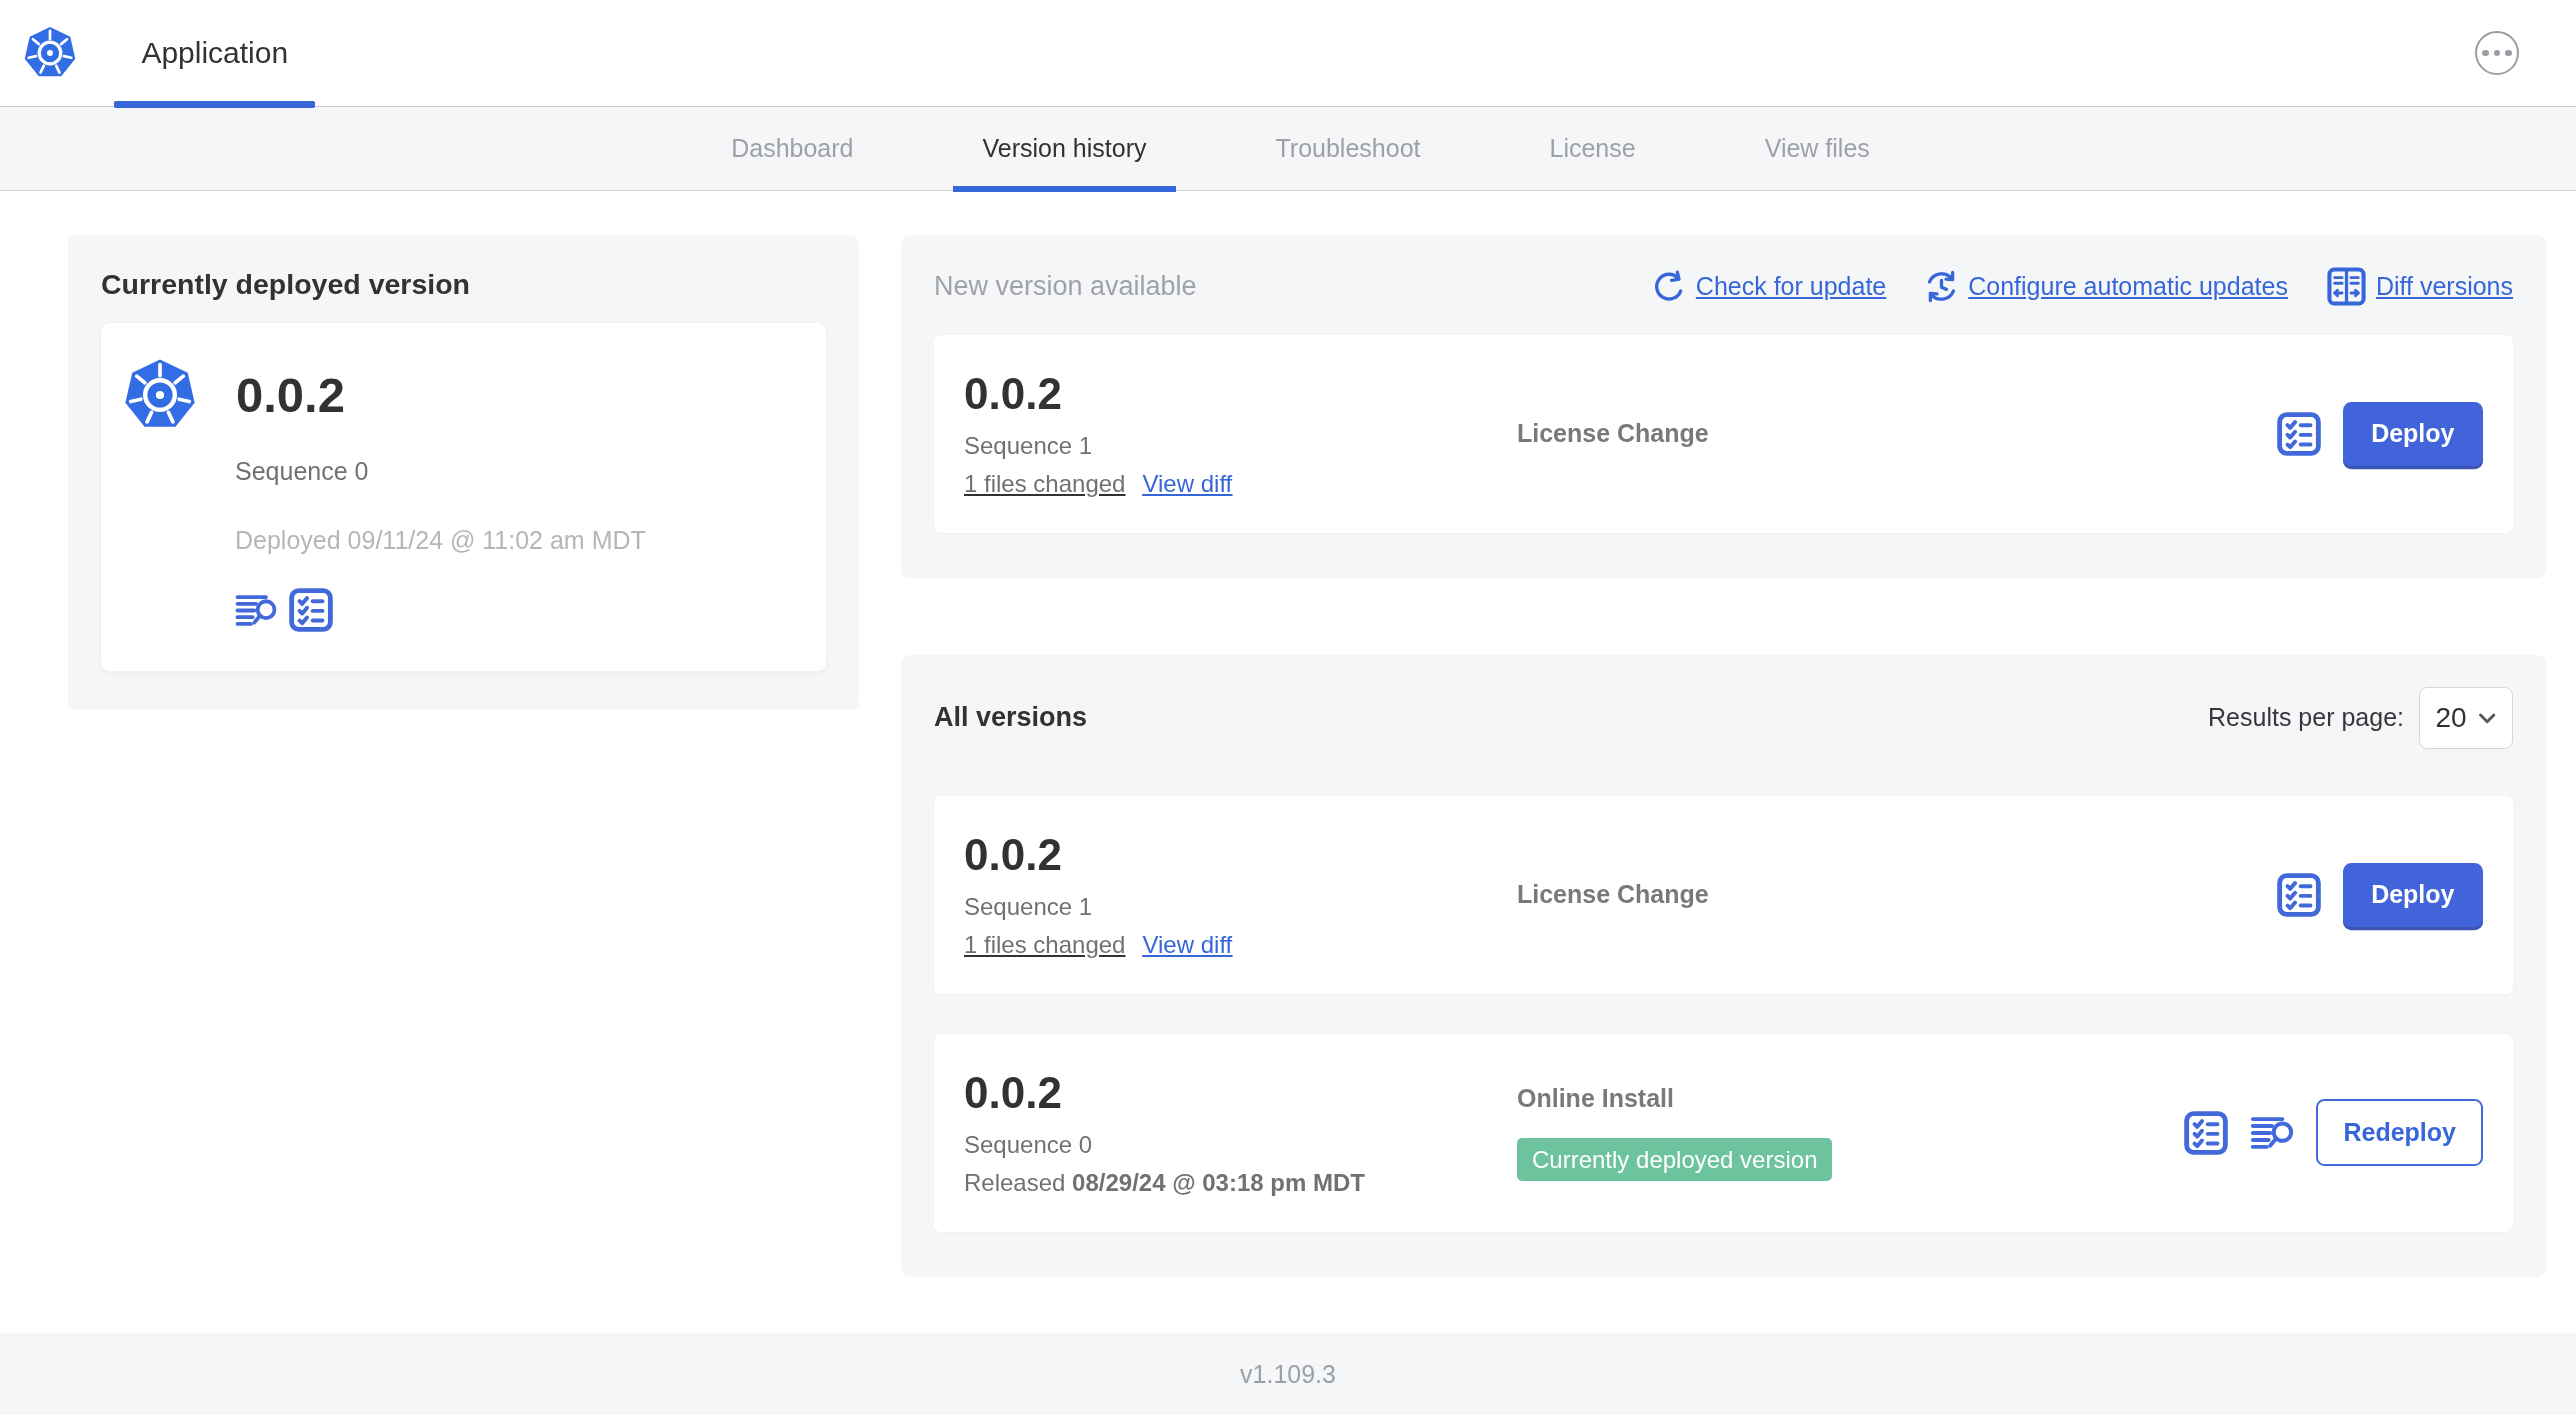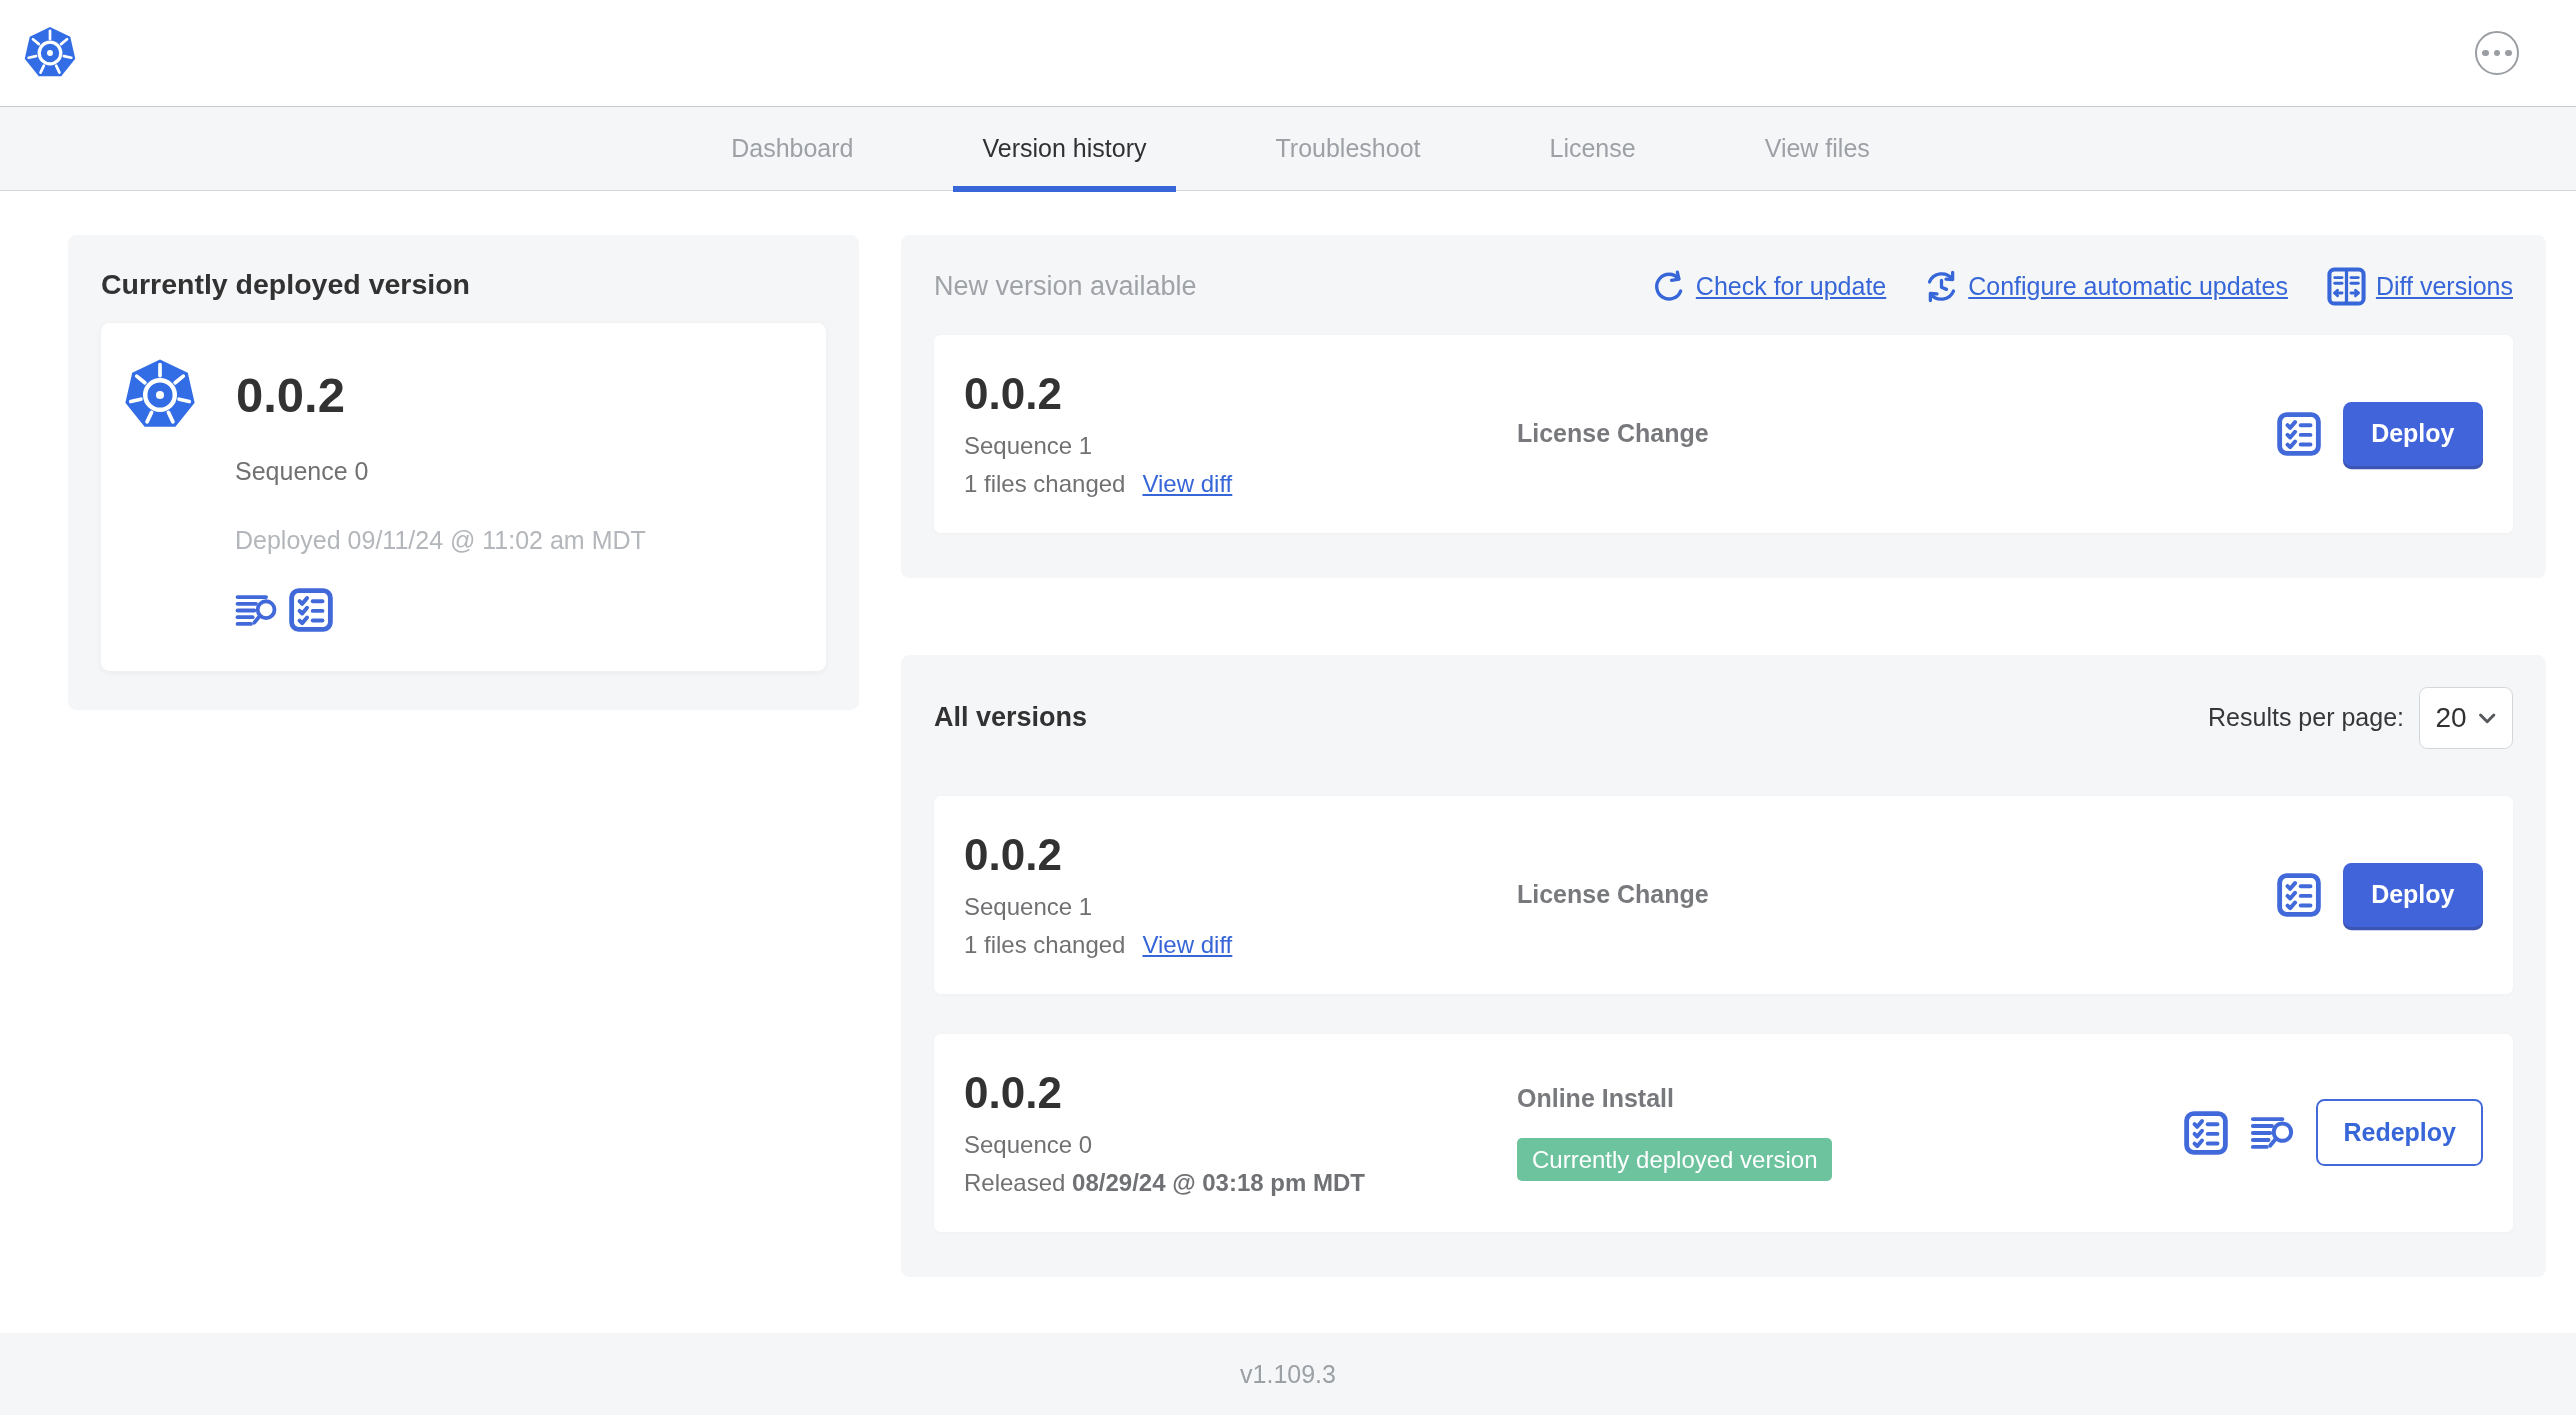--- a/index.html
+++ b/index.html
@@ -61,21 +61,21 @@
   .head-link { display:flex; align-items:center; gap:10px; cursor:pointer; }
   .head-link svg { flex-shrink:0; }
   .head-link span { font-size:25px; font-weight:500; color:#3666d8; text-decoration:underline; }
 
   .version-card { margin-top:28.5px; background:#fff; border-radius:6.7px; min-height:198px;
                   padding:25px 30px; display:flex; align-items:center;
                   box-shadow:0 0.8px 3.3px rgba(50,50,50,0.03); }
   .vc-left { width:553px; flex-shrink:0; }
   .vc-version { font-size:44px; font-weight:700; color:#323232; }
   .vc-seq { margin-top:13.4px; font-size:24px; color:#717174; }
-  .vc-files { margin-top:10px; display:flex; align-items:center; gap:17px; }
+  .vc-files { margin-top:10px; display:flex; align-items:center; gap:17px;text-decoration:underline; }
   .vc-files .files-txt { font-size:24px; color:#717174; }
   .link-blue { font-size:24px; font-weight:500; color:#3666d8; text-decoration:underline; cursor:pointer; }
   .vc-mid { flex:1; min-width:0; }
   .vc-source { font-size:25px; font-weight:600; color:#77797c; }
   .vc-badge { display:inline-block; margin-top:25px; background:#6cc39e; color:#fff;
               font-size:24px; font-weight:500; padding:7.5px 15px; border-radius:5px; }
   .vc-right { display:flex; align-items:center; gap:22px; }
   .icon-btn { background:none; border:none; padding:0; cursor:pointer; display:flex; }
 
   .btn-deploy { height:64px; padding:0 28.5px; background:#4264db; color:#fff;
@@ -171,20 +171,24 @@
     </g>
   </defs>
 </svg>
 
 <header class="app-header">
   <div class="logo-wrap">
     <svg viewBox="0 0 100 100">
         <use href="#k8s-logo"></use>
       </svg>
   </div>
+  <div class="app-tab">
+    <span>Application</span>
+    <span class="tab-underline"></span>
+  </div>
   <div class="header-right">
     <button class="more-btn" aria-label="more options">
       <i></i>
         <i></i>
         <i></i>
     </button>
   </div>
 </header>
 
 <nav class="tab-bar">

